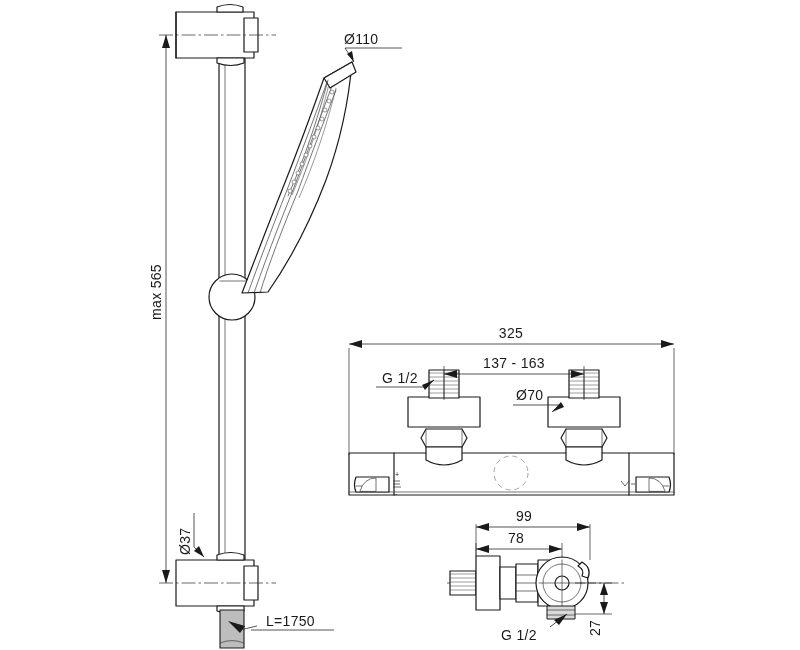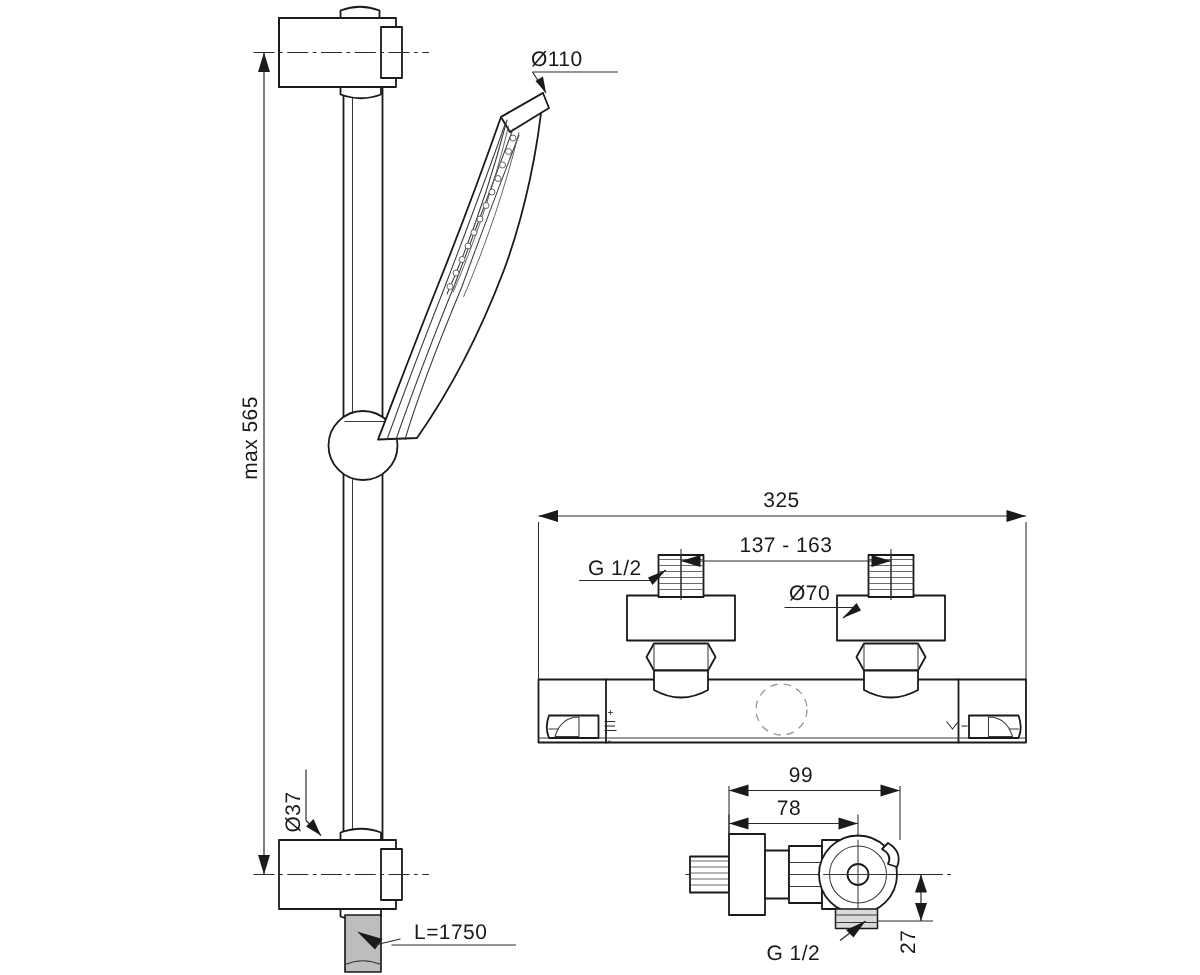--- a/index.html
+++ b/index.html
@@ -10,21 +10,21 @@
   }
   body {
     width: 800px;
     height: 650px;
     font-family: "Liberation Sans", sans-serif;
     overflow: hidden;
     position: relative;
   }
   #drawing-root {
     position: absolute;
-    left: 14px;
+    left: 4px;
     top: 0;
     width: 720px;
     height: 650px;
   }
   svg#tech-drawing {
     display: block;
     width: 800px;
     height: 650px;
     background: #ffffff;
   }

